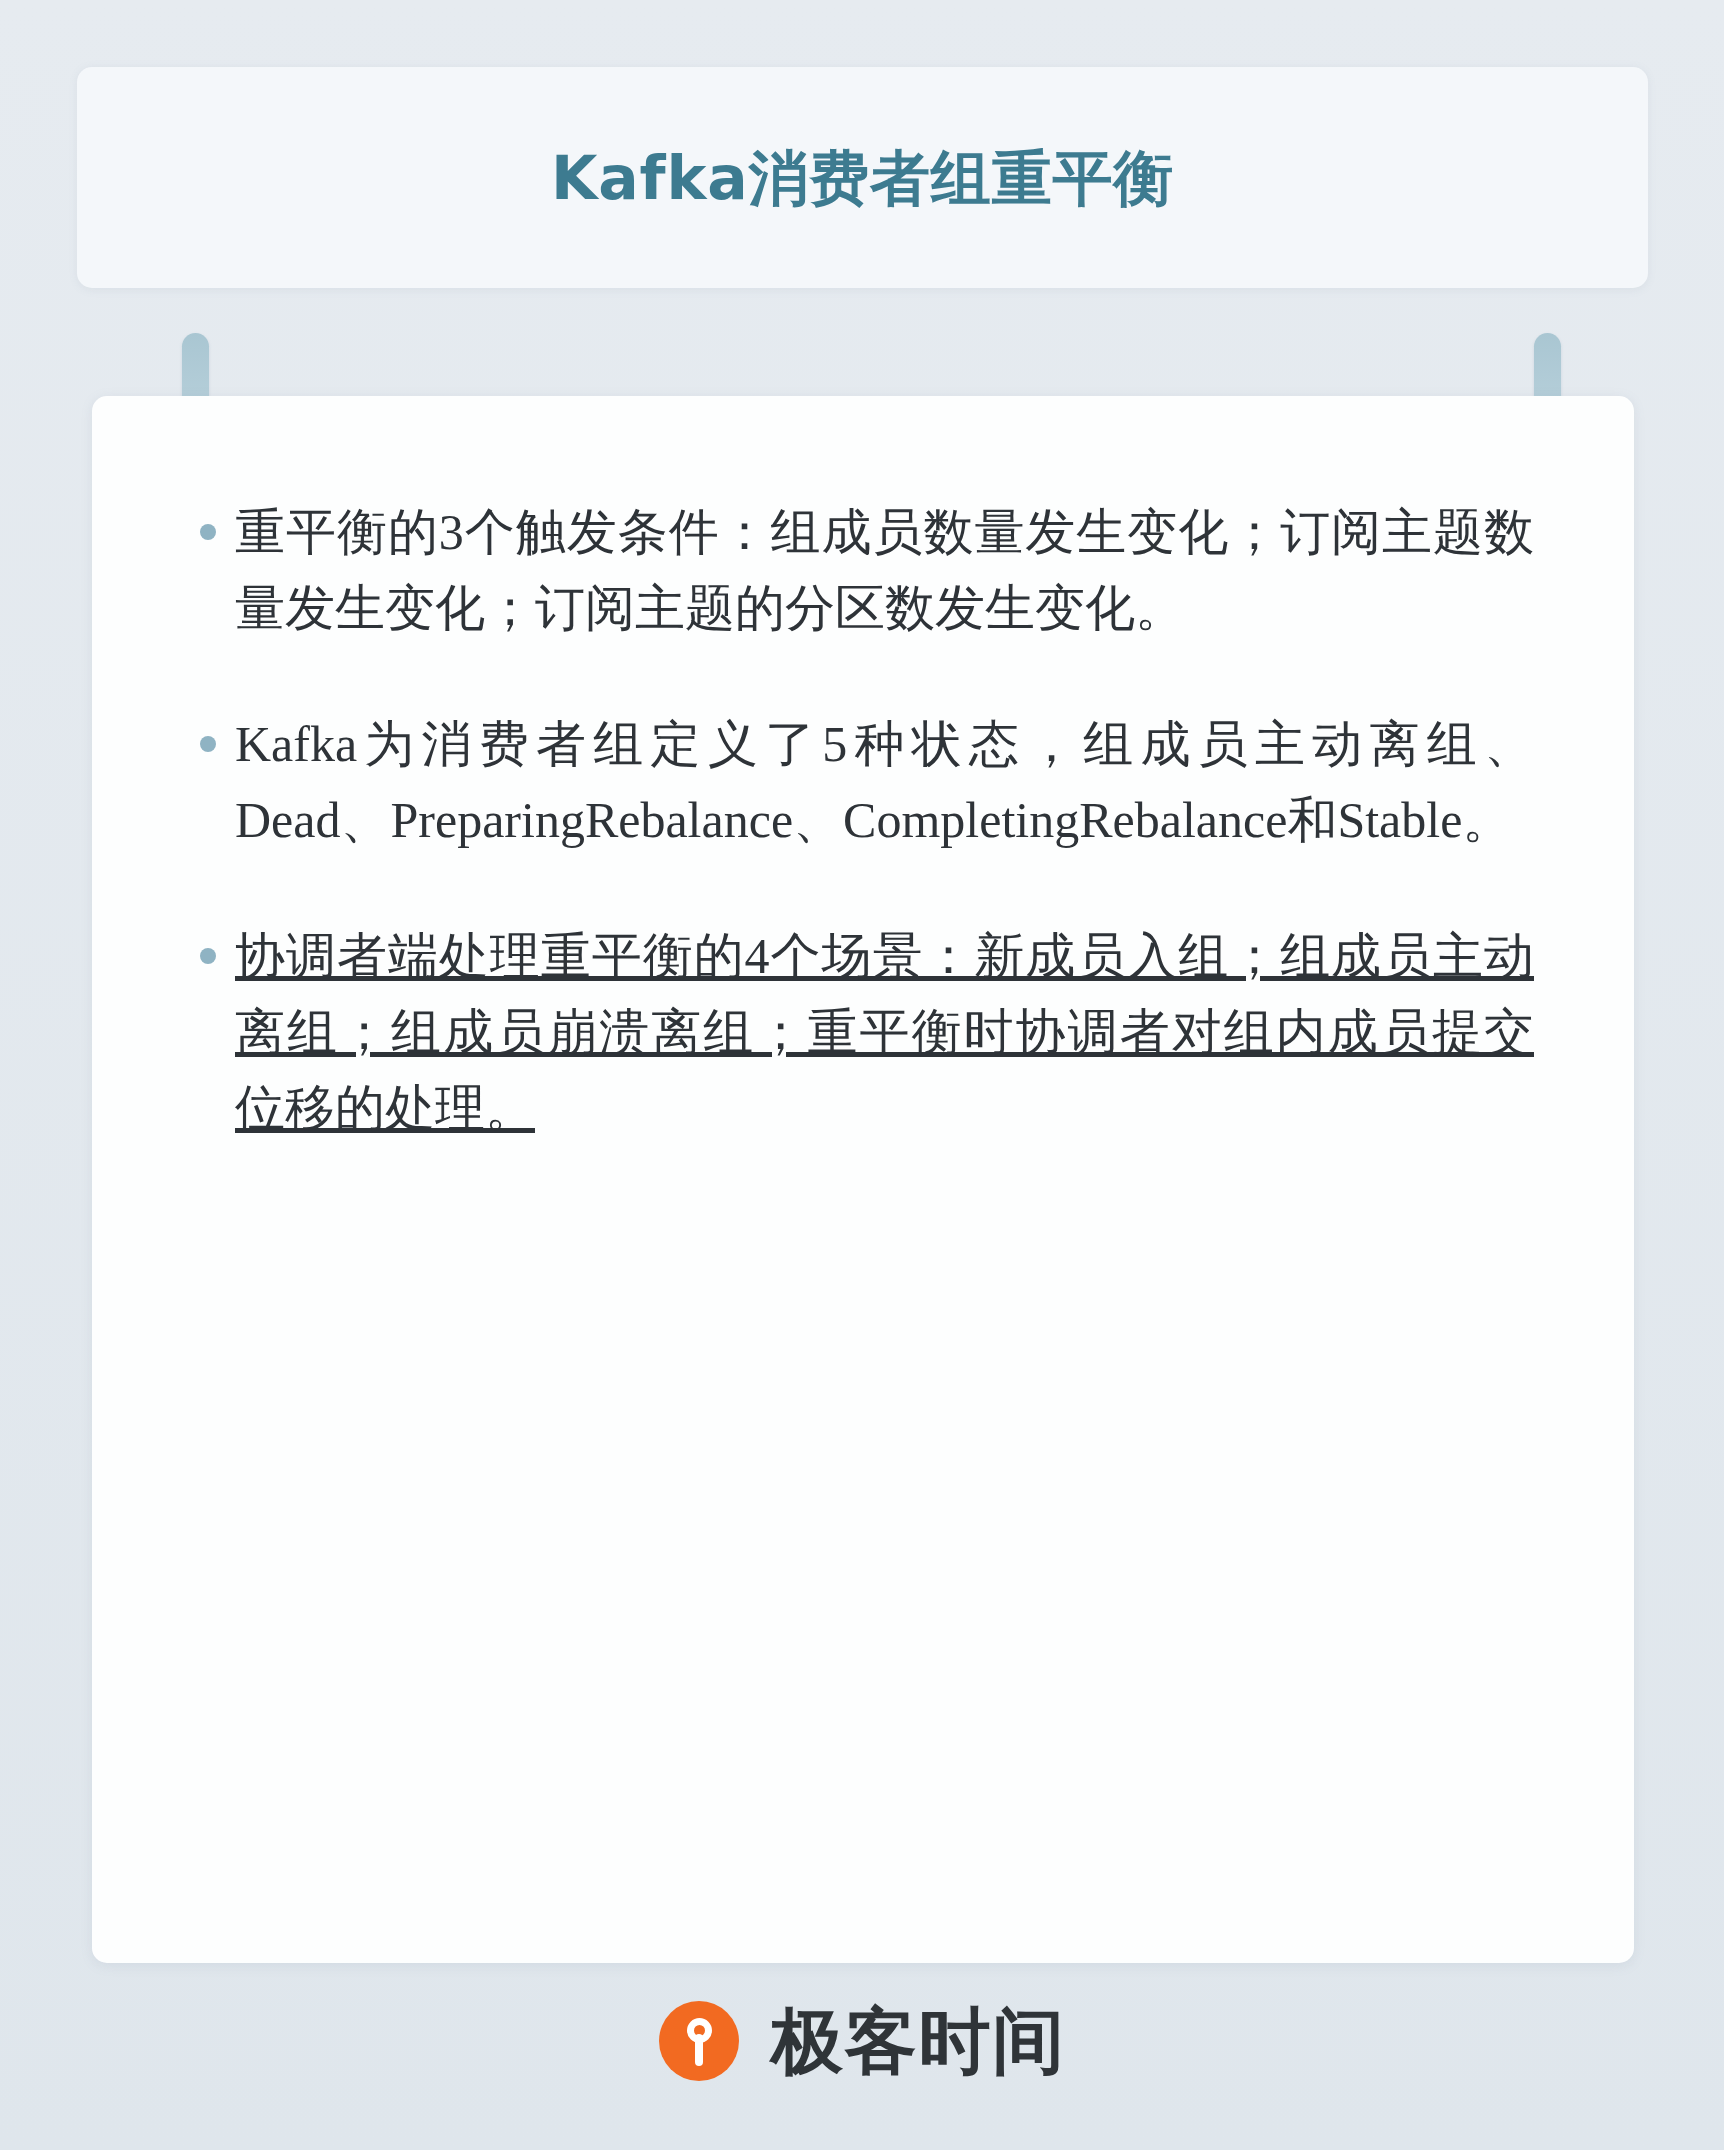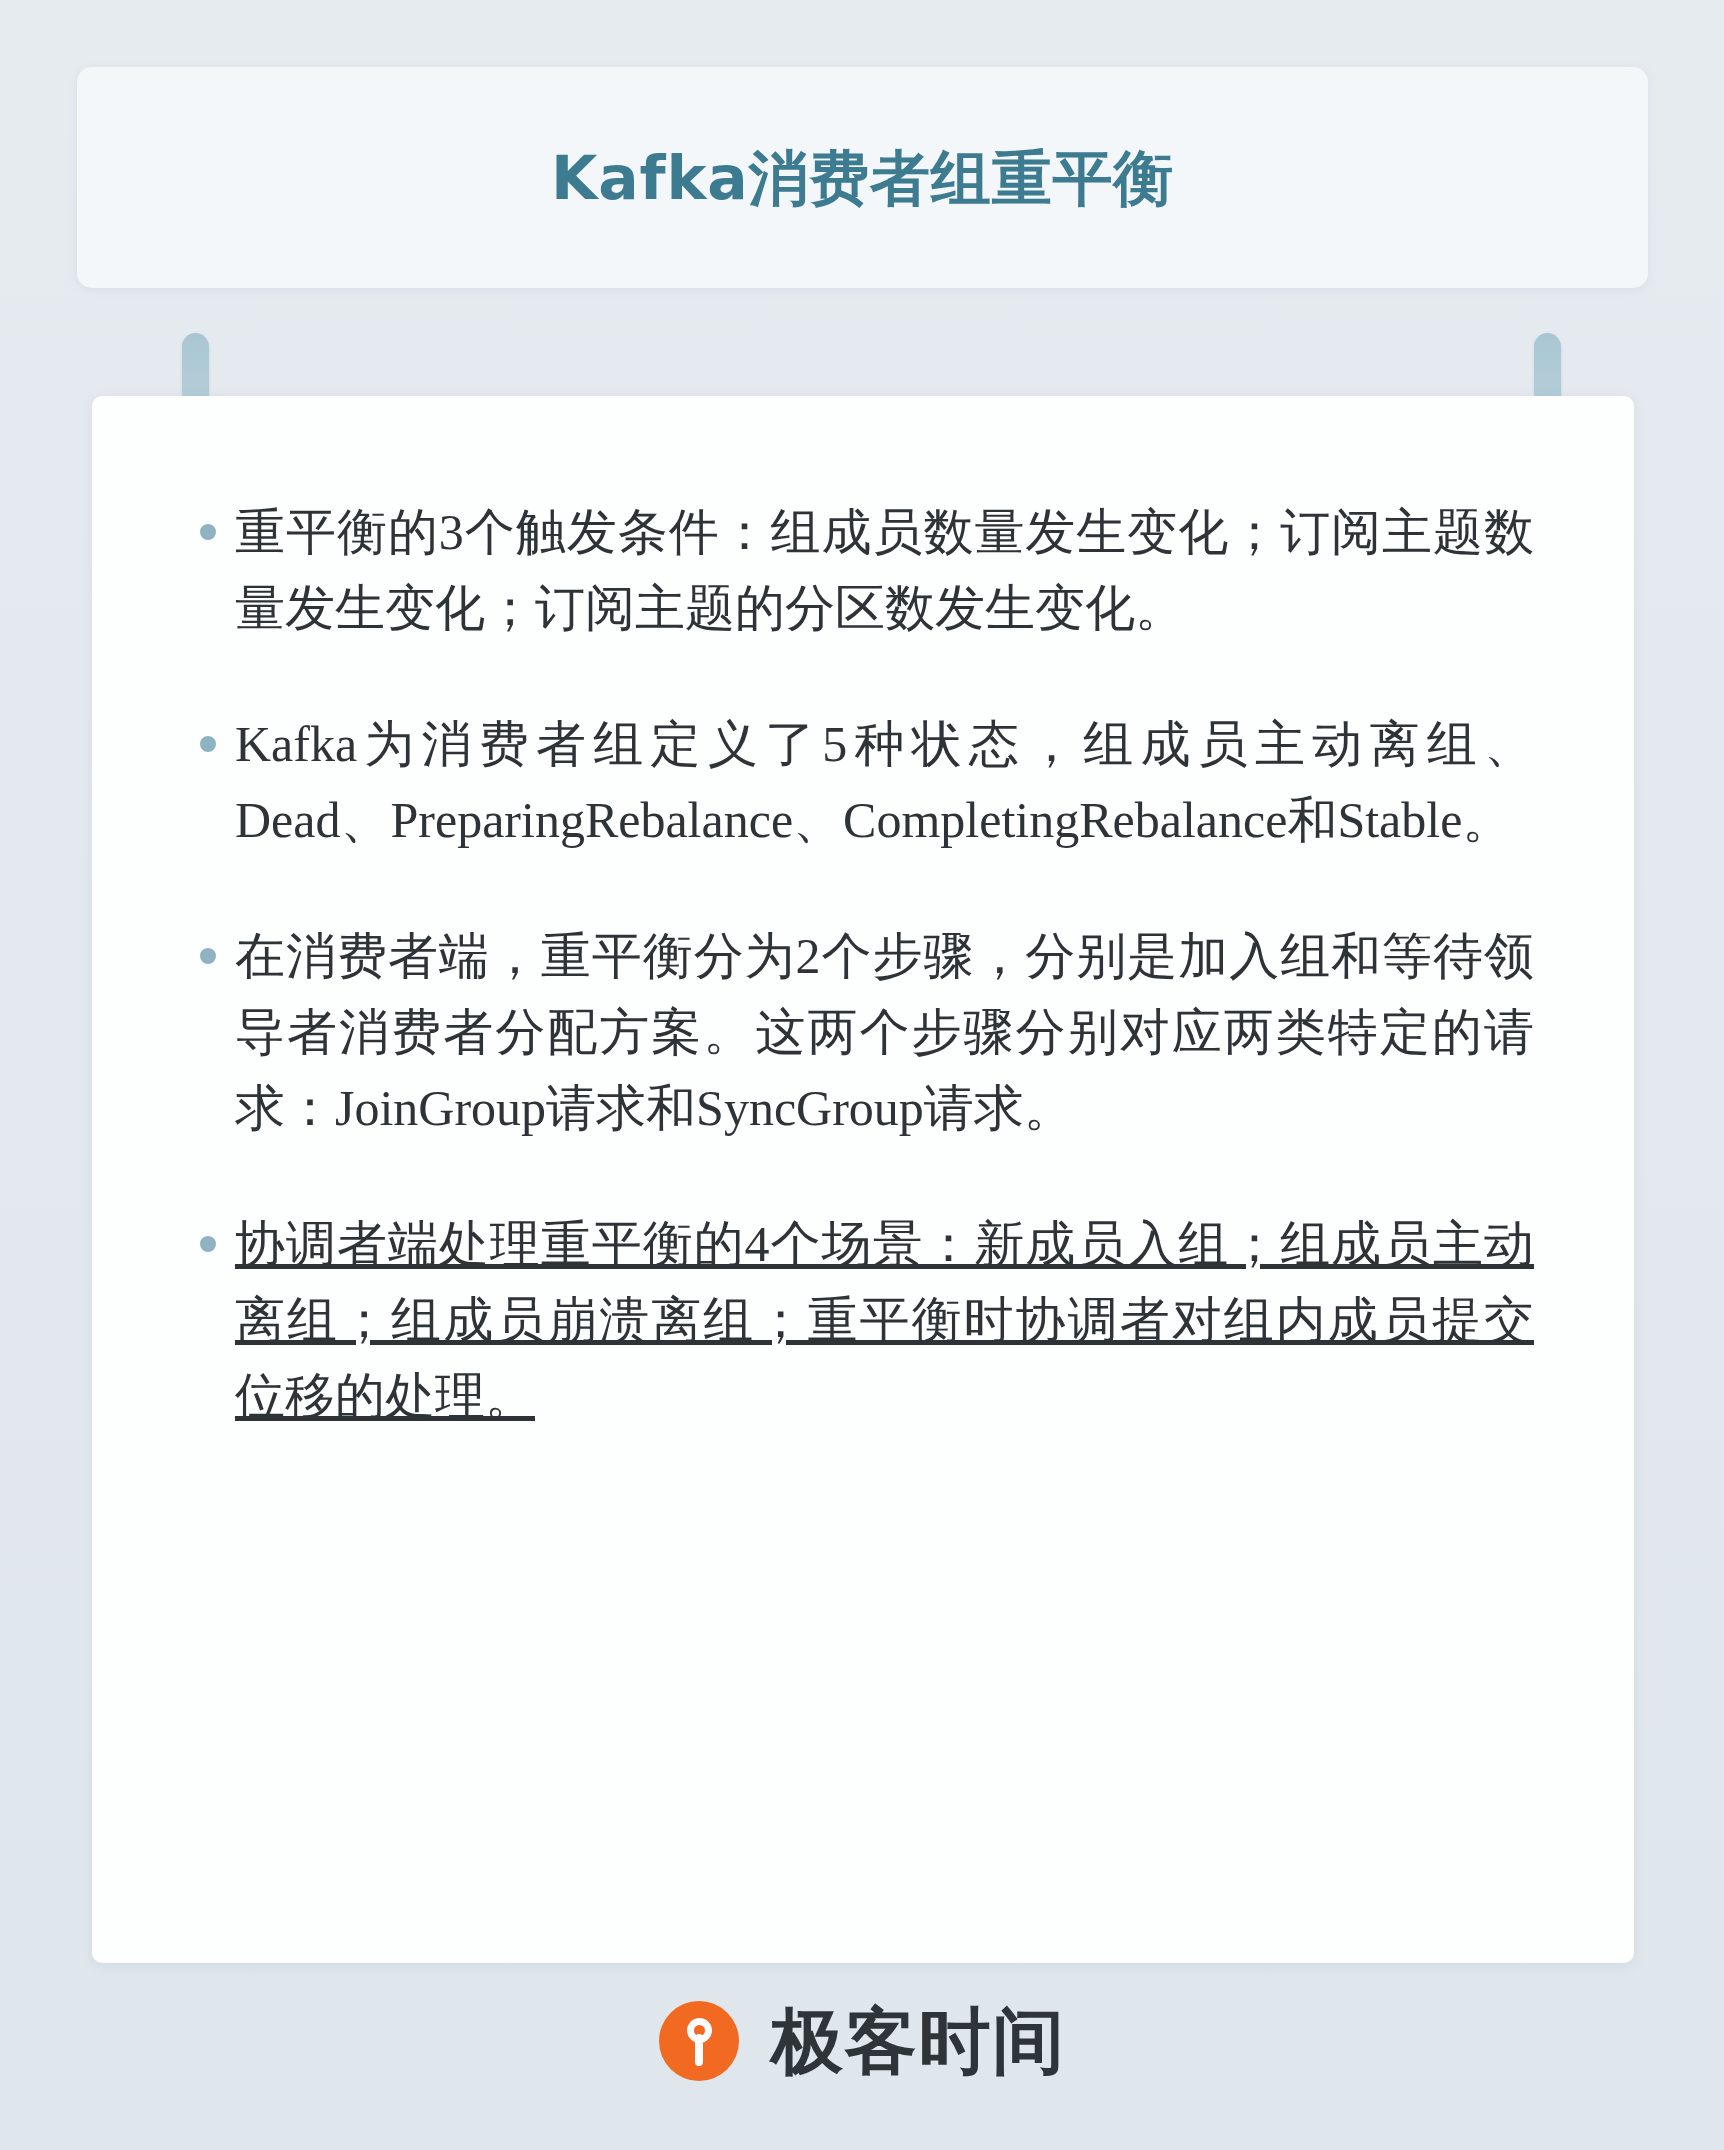--- a/index.html
+++ b/index.html
@@ -62,21 +62,21 @@
   .clip.right { left: 1534px; top: 333px; }
 
   
   .body-card {
     position: absolute;
     left: 92px;
     top: 396px;
     width: 1542px;
     height: 1567px;
     background: #fdfefe;
-    border-radius: 10px;
+    border-radius: 15px;
     box-shadow: 0 2.5px 11.7px rgba(120,140,160,0.13);
     box-sizing: border-box;
     padding: 98px 100px 50px 100px;
   }
 
   ul.bullets {
     list-style: none;
     margin: 0;
     padding: 0;
   }
@@ -160,21 +160,20 @@
     <div class="title-text">Kafka消费者组重平衡</div>
   </div>
 
   <div class="clip left"></div>
   <div class="clip right"></div>
 
   <div class="body-card">
     <ul class="bullets">
       <li>重平衡的3个触发条件：组成员数量发生变化；订阅主题数量发生变化；订阅主题的分区数发生变化。</li>
       <li>Kafka为消费者组定义了5种状态，组成员主动离组、Dead、PreparingRebalance、CompletingRebalance和Stable。</li>
-      <li>在消费者端，重平衡分为2个步骤，分别是加入组和等待领导者消费者分配方案。这两个步骤分别对应两类特定的请求：JoinGroup请求和SyncGroup请求。</li>
       <li>协调者端处理重平衡的4个场景：新成员入组；组成员主动离组；组成员崩溃离组；重平衡时协调者对组内成员提交位移的处理。</li>
     </ul>
   </div>
 
   <div class="footer">
     <div class="logo-mark"></div>
     <div class="logo-text">极客时间</div>
   </div>
 
 </div>

